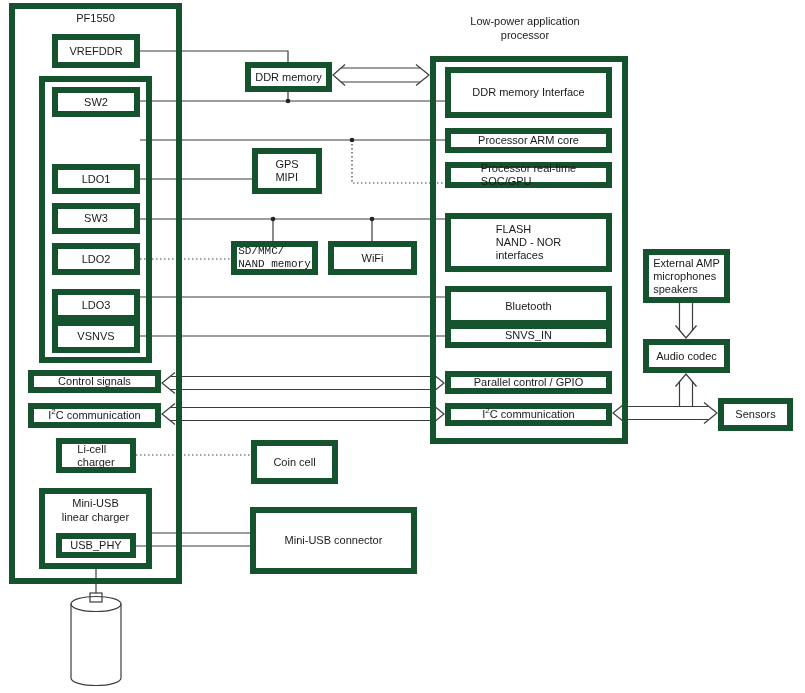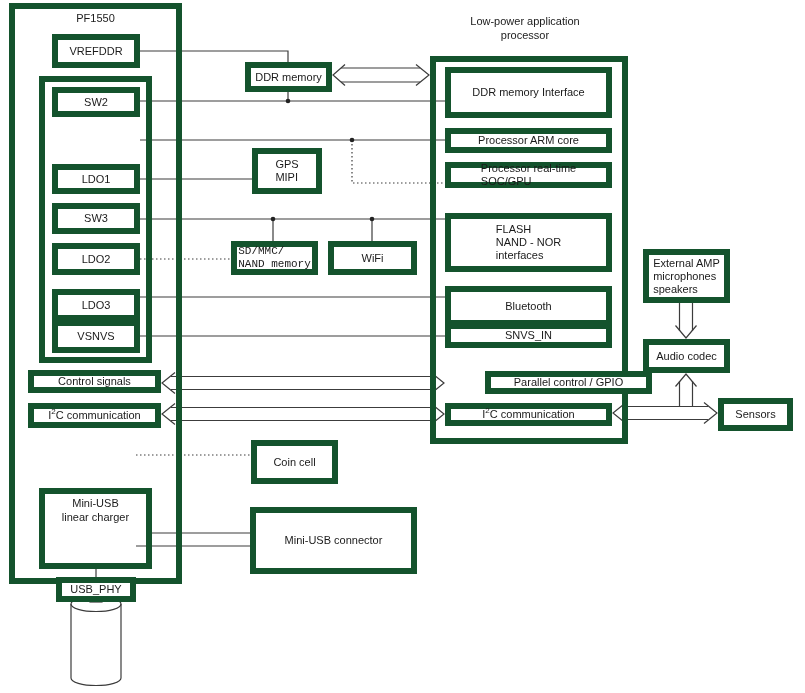--- a/index.html
+++ b/index.html
@@ -100,25 +100,27 @@
   <div class="box" style="left:52px;top:203px;width:88px;height:31px;">SW3</div>
   <div class="box" style="left:52px;top:243px;width:88px;height:32px;">LDO2</div>
   <div class="box" style="left:52px;top:281px;width:88px;height:32px;margin-top:8px;">LDO3</div>
   <div class="box" style="left:28px;top:370px;width:133px;height:23px;">Control signals</div>
 
   <div class="box" style="left:52px;top:320px;width:88px;height:33px;">VSNVS</div>
   <div class="box" style="left:28px;top:403px;width:133px;height:25px;">
     <span><span>I</span><sup>2</sup><span>C communication</span></span>
   </div>
 
+  <div class="box" style="left:56px;top:438px;width:80px;height:35px;">Li-cell
+charger</div>
 
   <div class="box frame" style="left:39px;top:488px;width:113px;height:81px;"></div>
   <div class="lbl" style="left:39px;top:496px;width:113px;">Mini-USB
 linear charger</div>
-  <div class="box" style="left:56px;top:533px;width:80px;height:25px;margin-top:44px;">USB_PHY</div>
+  <div class="box" style="left:56px;top:533px;width:80px;height:25px;">USB_PHY</div>
 
   <div class="box" style="left:245px;top:62px;width:87px;height:30px;">DDR memory</div>
   <div class="box" style="left:252px;top:148px;width:70px;height:46px;">GPS
 MIPI</div>
   <div class="box" style="left:231px;top:241px;width:87px;height:34px;font-family:Liberation Mono, monospace;">SD/MMC/
 NAND memory</div>
   <div class="box" style="left:328px;top:241px;width:89px;height:34px;">WiFi</div>
   <div class="box" style="left:251px;top:440px;width:87px;height:44px;">Coin cell</div>
   <div class="box" style="left:250px;top:507px;width:167px;height:67px;">Mini-USB connector</div>
 
@@ -127,21 +129,21 @@
   <div class="box frame" style="left:430px;top:56px;width:198px;height:388px;"></div>
   <div class="box" style="left:445px;top:67px;width:167px;height:51px;">DDR memory Interface</div>
   <div class="box" style="left:445px;top:128px;width:167px;height:25px;">Processor ARM core</div>
   <div class="box" style="left:445px;top:162px;width:167px;height:26px;">Processor real-time
 SOC/GPU</div>
   <div class="box" style="left:445px;top:213px;width:167px;height:59px;">FLASH
 NAND - NOR
 interfaces</div>
   <div class="box" style="left:445px;top:286px;width:167px;height:40px;">Bluetooth</div>
   <div class="box" style="left:445px;top:323px;width:167px;height:25px;">SNVS_IN</div>
-  <div class="box" style="left:445px;top:371px;width:167px;height:23px;margin-left:40px;">Parallel control / GPIO</div>
+  <div class="box" style="left:445px;top:371px;width:167px;height:23px;">Parallel control / GPIO</div>
   <div class="box" style="left:445px;top:403px;width:167px;height:23px;">
     <span><span>I</span><sup>2</sup><span>C communication</span></span>
   </div>
 
   <div class="box" style="left:643px;top:249px;width:87px;height:54px;">External AMP
 microphones
 speakers</div>
   <div class="box" style="left:643px;top:339px;width:87px;height:34px;">Audio codec</div>
   <div class="box" style="left:718px;top:398px;width:75px;height:33px;">Sensors</div>
 

